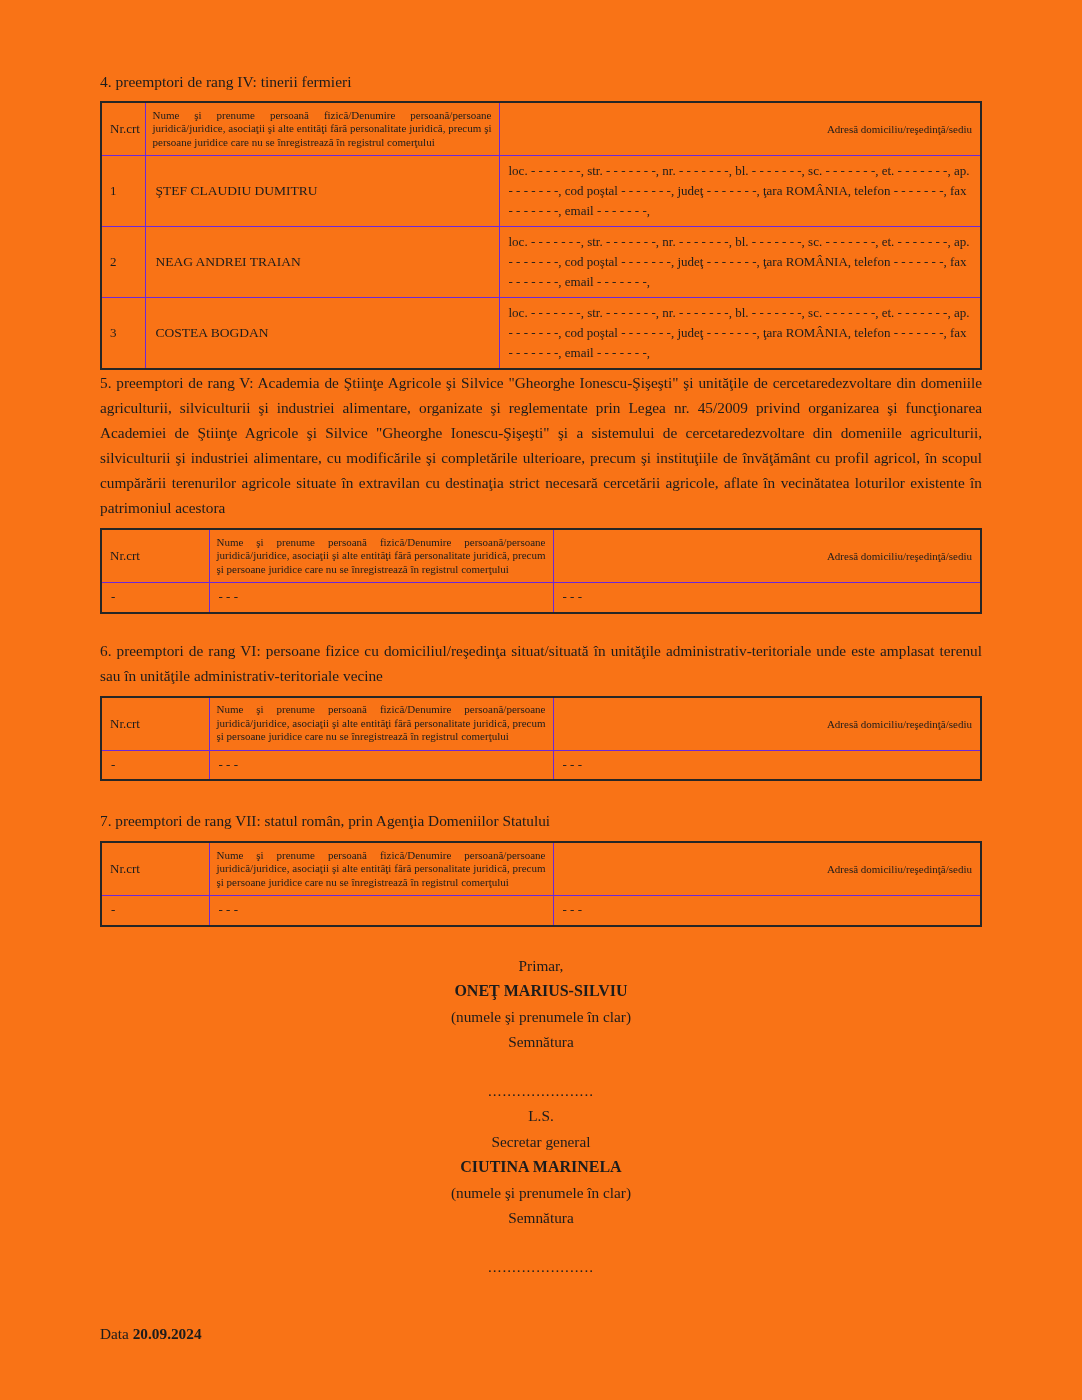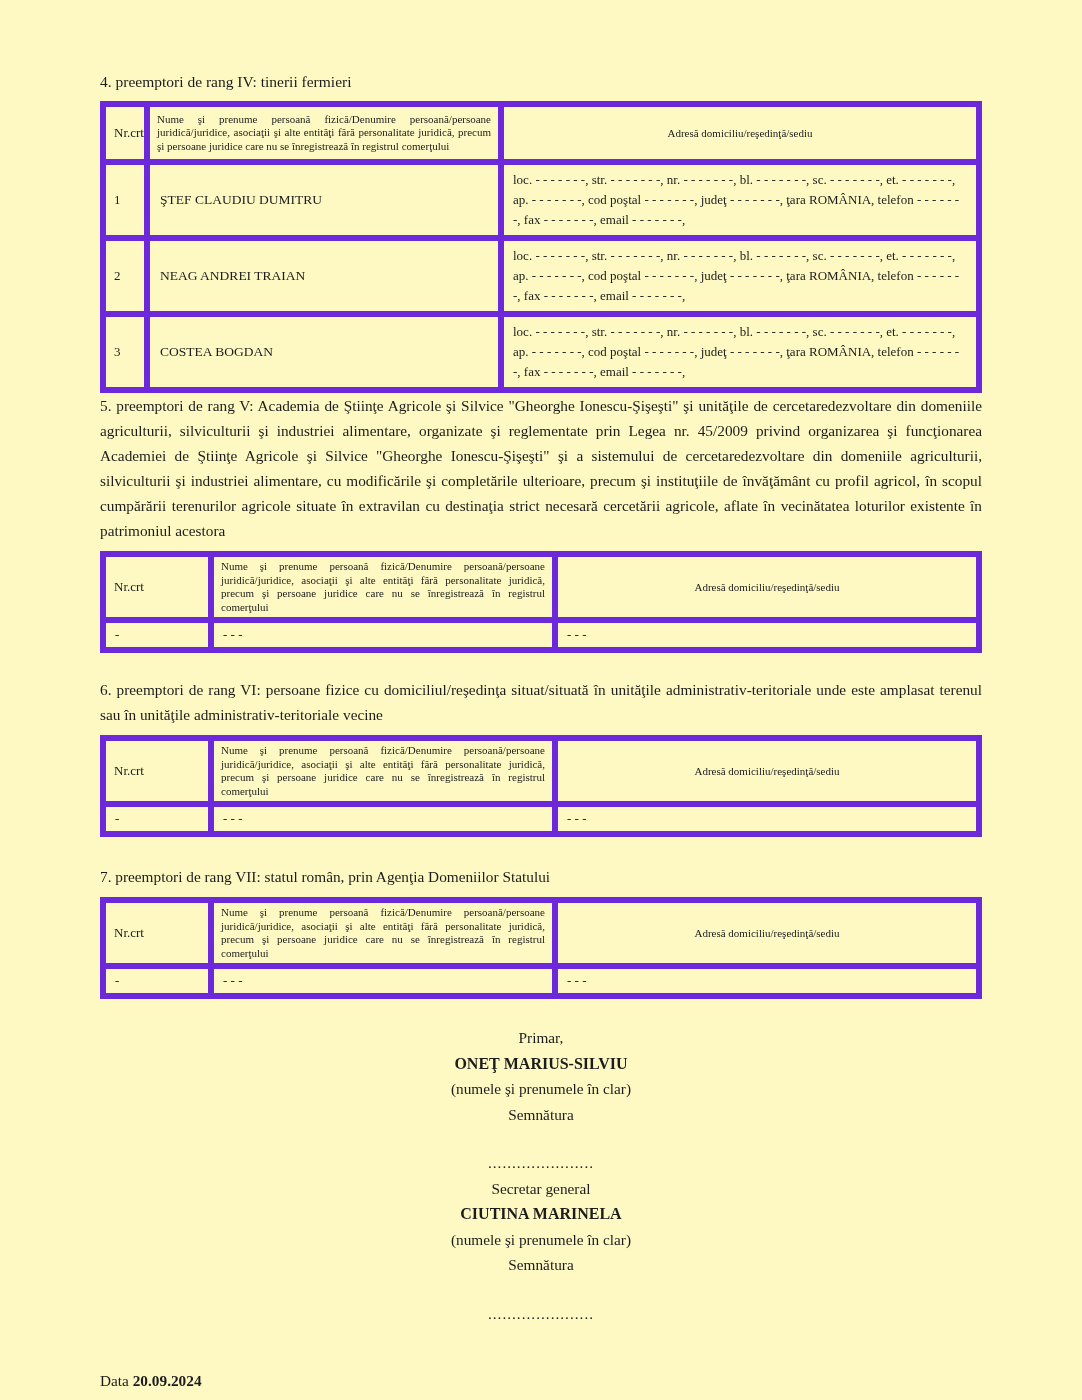--- a/index.html
+++ b/index.html
@@ -3,54 +3,54 @@
 <meta charset="utf-8">
 <style>
   * { margin: 0; padding: 0; box-sizing: border-box; }
   html, body { background: #ffffff; }
   body {
     width: 1082px; height: 1400px;
     font-family: "Liberation Serif", "DejaVu Serif", serif;
     color: #1c1c1c;
     overflow: hidden;
   }
-  .page { width: 1082px; height: 1400px; position: relative; background: #fef9c3; }
+  .page { width: 1082px; height: 1400px; position: relative; background: #f97316; }
   .content { padding: 71px 100px 0 100px; width: 1082px; }
 
   .section-title {
     font-size: 15.5px; line-height: 22px; font-weight: normal;
   }
   .para {
     font-size: 15.3px; line-height: 25px; text-align: justify; 
   }
   .para-tight { margin-top: 24px; }
 
   table.doc-table {
     border-collapse: collapse; width: 882px; table-layout: fixed;
     border: 2px solid #262626; margin-top: 8px;
   }
   table.doc-table th, table.doc-table td {
-    border: 6px solid #6d28d9; vertical-align: middle;
+    border: 1px solid #6d28d9; vertical-align: middle;
   }
   
   table.t4 col.c-nr   { width: 44px; }
   table.t4 col.c-name { width: 354px; }
   
   table.t-wide col.c-nr   { width: 108px; }
   table.t-wide col.c-name { width: 344px; }
 
   th.nr-h, td.nr-c {
     font-size: 13px; font-weight: normal; text-align: left; padding: 0 8px;
   }
   th.name-h {
     font-size: 11px; font-weight: normal; text-align: justify;
     padding: 3px 7px; line-height: 13.5px; vertical-align: middle;
   }
   th.addr-h {
-    font-size: 11px; font-weight: normal; text-align: center; padding: 20px 8px;
+    font-size: 11px; font-weight: normal; text-align: right; padding: 20px 8px;
   }
   table.t4 tr.head { height: 48px; }
   table.t4 tr.data { height: 66px; }
   table.t-wide tr.head { height: 44px; }
   table.t-wide tr.data { height: 30px; }
 
   td.name-c { font-weight: normal; font-size: 13.5px; padding: 4px 10px; }
   td.addr-c { font-size: 13px; padding: 5px 9px; line-height: 20px; vertical-align: middle; }
   td.addr-c .country { font-weight: normal; }
   td.empty-c { font-size: 13px; padding: 4px 9px; }
@@ -176,20 +176,21 @@
       </tr>
     </tbody>
       </table>
 
     <div class="sig-block">
       <div>Primar,</div>
       <div class="sig-name">ONEŢ MARIUS-SILVIU</div>
       <div>(numele şi prenumele în clar)</div>
       <div>Semnătura</div>
       <div class="dots-line">......................</div>
+      <div>L.S.</div>
       <div>Secretar general</div>
       <div class="sig-name">CIUTINA MARINELA</div>
       <div>(numele şi prenumele în clar)</div>
       <div>Semnătura</div>
       <div class="dots-line">......................</div>
     </div>
 
     <div class="footer-date">
       <span>Data</span>
       <span class="date-value">20.09.2024</span>

